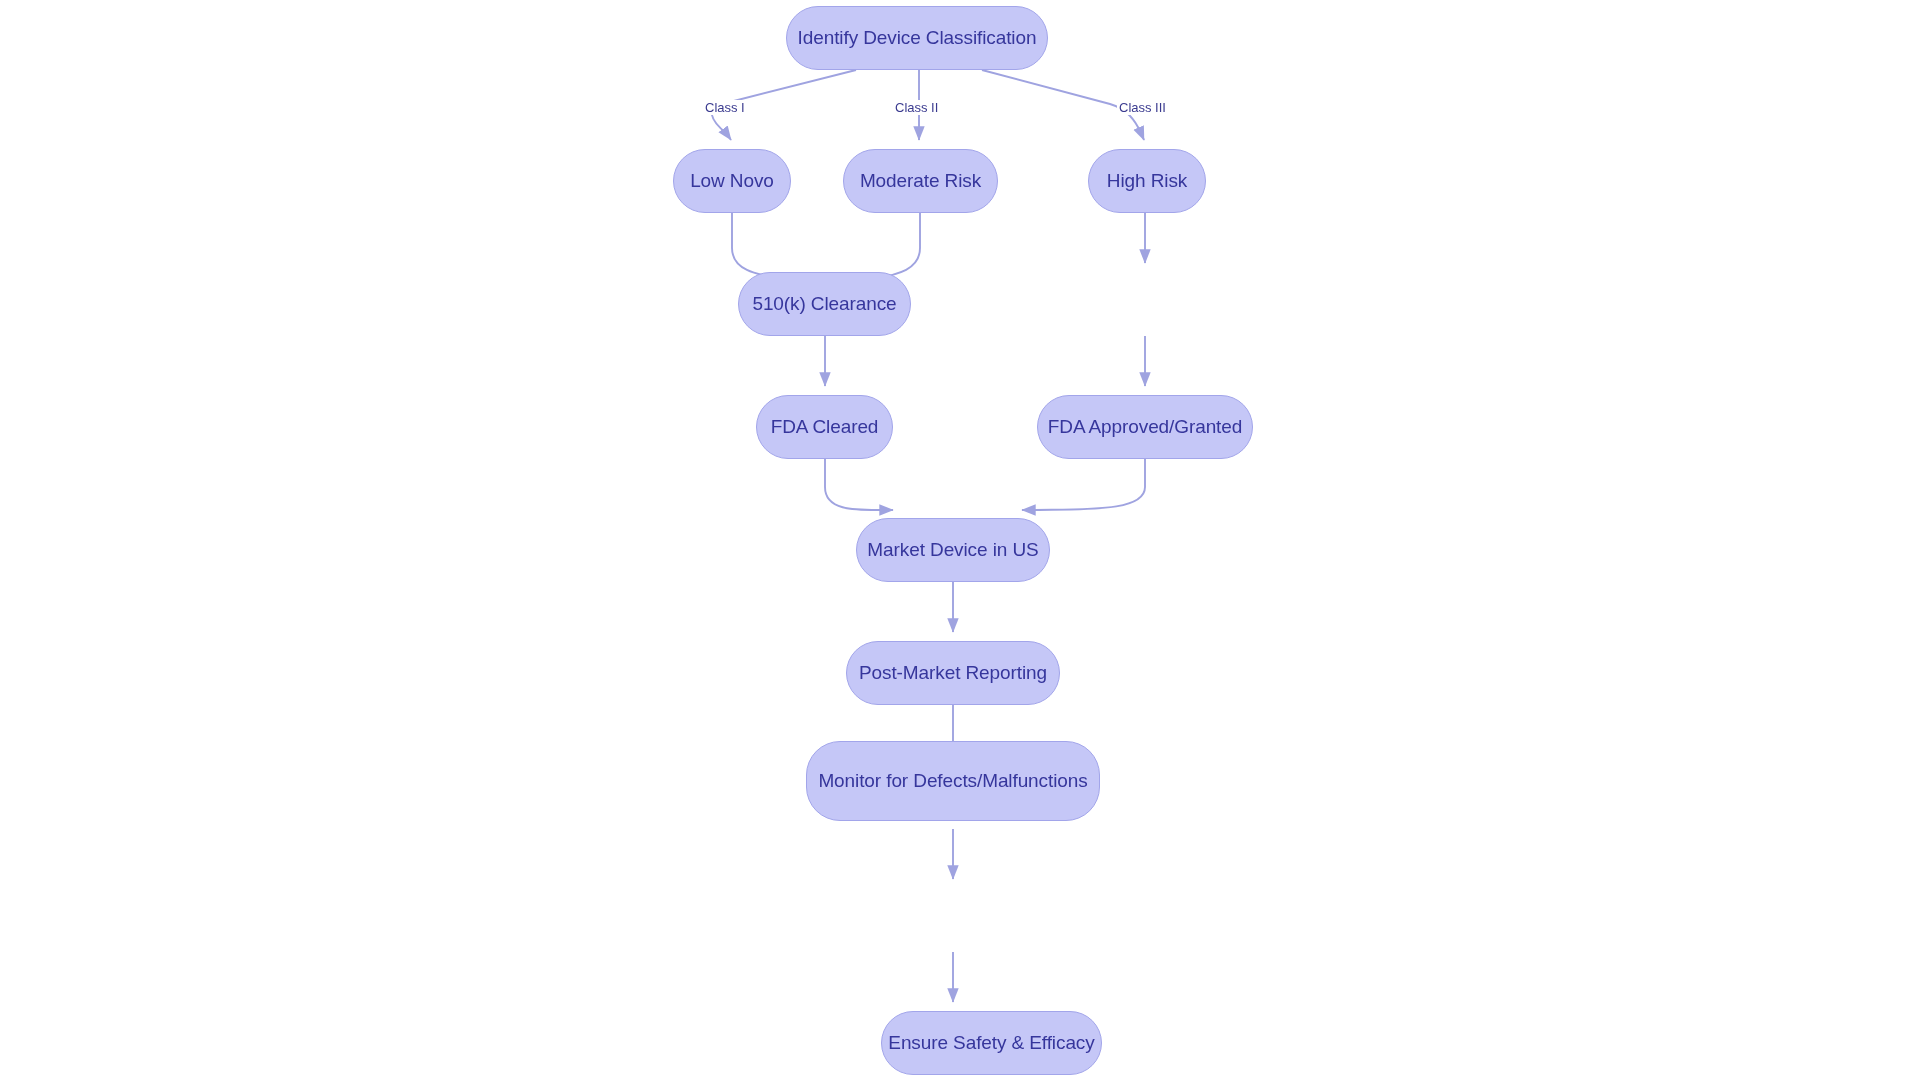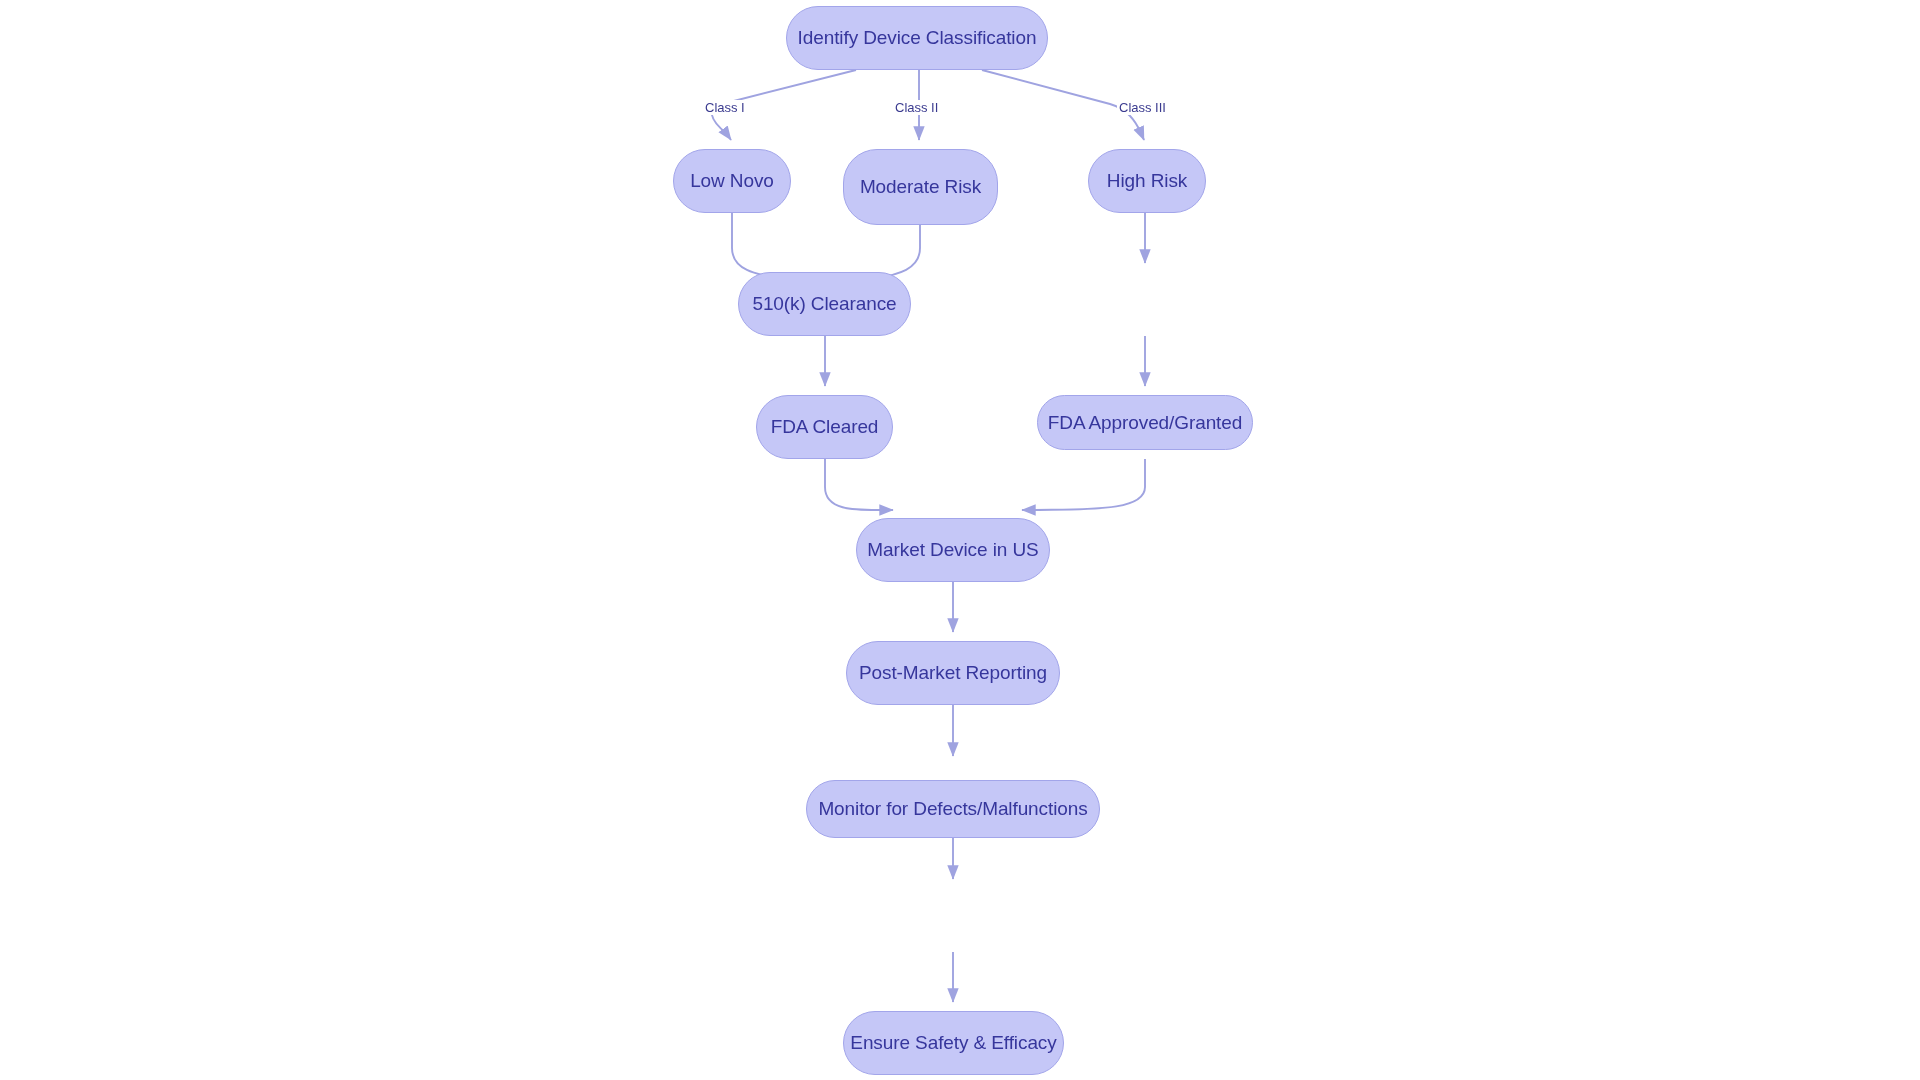--- a/index.html
+++ b/index.html
@@ -97,55 +97,55 @@
   </svg>
 
   <div class="node" style="left:786px;top:6px;width:262px;height:64px;">
     <span>Identify Device Classification</span>
   </div>
 
   <div class="node" style="left:673px;top:149px;width:118px;height:64px;">
     <span>Low Novo</span>
   </div>
 
-  <div class="node" style="left:843px;top:149px;width:155px;height:76px;">
+  <div class="node" style="left:843px;top:149px;width:155px;height:64px;">
     <span>Moderate Risk</span>
   </div>
 
   <div class="node" style="left:1088px;top:149px;width:118px;height:64px;">
     <span>High Risk</span>
   </div>
 
   <div class="node" style="left:738px;top:272px;width:173px;height:64px;">
     <span>510(k) Clearance</span>
   </div>
 
 
   <div class="node" style="left:756px;top:395px;width:137px;height:64px;">
     <span>FDA Cleared</span>
   </div>
 
-  <div class="node" style="left:1037px;top:395px;width:216px;height:55px;">
+  <div class="node" style="left:1037px;top:395px;width:216px;height:64px;">
     <span>FDA Approved/Granted</span>
   </div>
 
   <div class="node" style="left:856px;top:518px;width:194px;height:64px;">
     <span>Market Device in US</span>
   </div>
 
   <div class="node" style="left:846px;top:641px;width:214px;height:64px;">
     <span>Post-Market Reporting</span>
   </div>
 
-  <div class="node" style="left:806px;top:780px;width:294px;height:58px;justify-content:center;">
+  <div class="node" style="left:806px;top:741px;width:294px;height:80px;justify-content:center;">
     <span>Monitor for Defects/Malfunctions</span>
   </div>
 
 
-  <div class="node" style="left:843px;top:1011px;width:221px;height:64px;">
+  <div class="node" style="left:881px;top:1011px;width:221px;height:64px;">
     <span>Ensure Safety &amp; Efficacy</span>
   </div>
 
   <div class="edge-label" style="left:703px;top:100px;">Class I</div>
 
   <div class="edge-label" style="left:893px;top:100px;">Class II</div>
 
   <div class="edge-label" style="left:1117px;top:100px;">Class III</div>
 
 </div>

